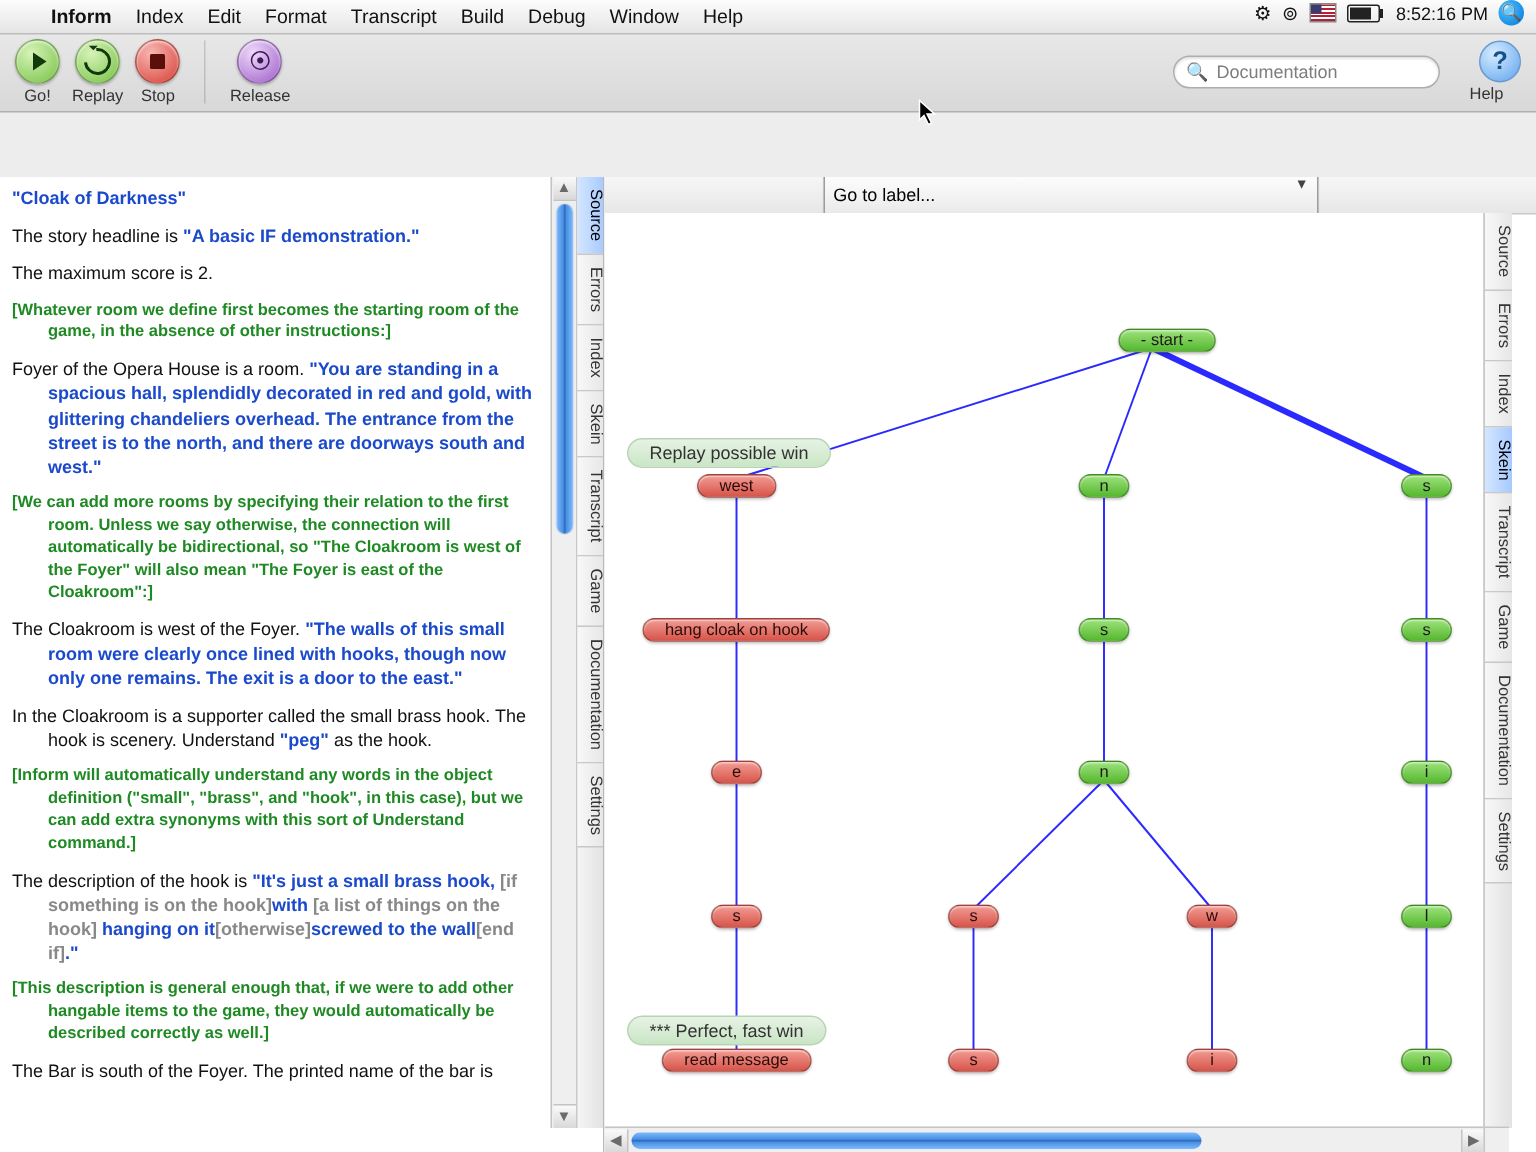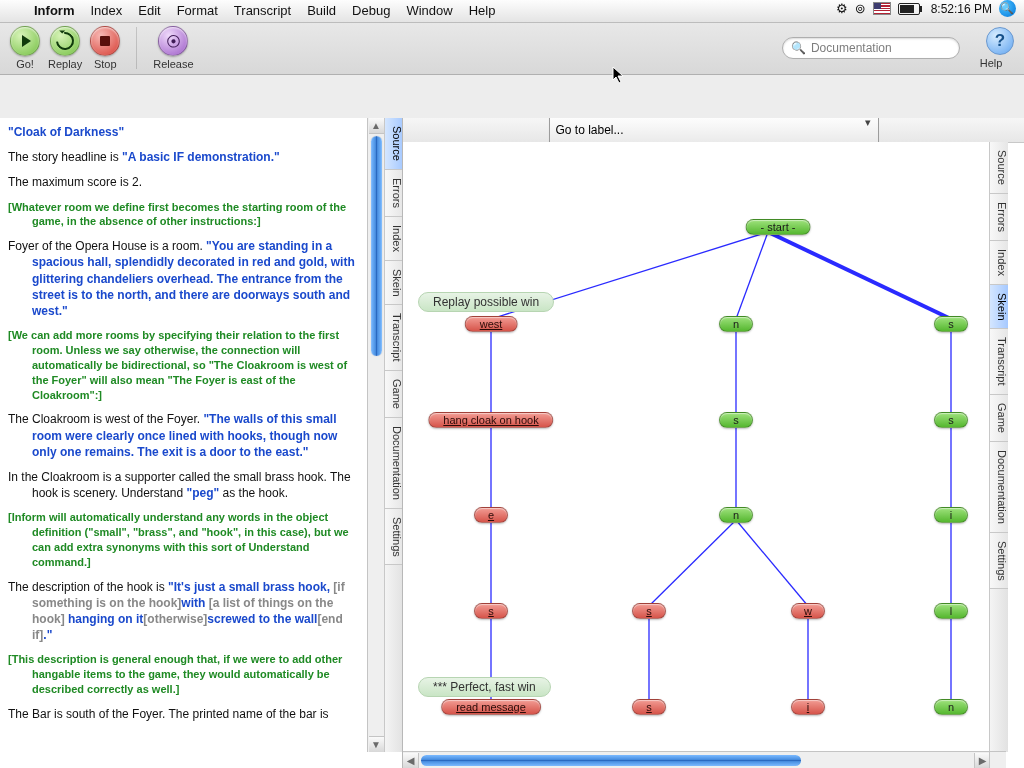--- a/index.html
+++ b/index.html
@@ -283,21 +283,21 @@
   transform:translate(-50%,-50%);
   border-radius:9px;
   padding:1px 14px;
   font-size:11px; color:#1a1a1a;
   text-align:center;
   white-space:nowrap;
   border:1px solid rgba(0,0,0,.25);
   box-shadow: inset 0 1px 1px rgba(255,255,255,.5), 0 1px 2px rgba(0,0,0,.25);
 }
 .node.green{ background:linear-gradient(#9ee27c,#55b72f); }
-.node.red  { background:linear-gradient(#f29c94,#d6544a); color:#2b0b08;text-decoration:underline;}
+.node.red  { background:linear-gradient(#f29c94,#d6544a); color:#2b0b08;}
 .node.small{ padding:1px 10px; min-width:12px;}
 
 .link{ stroke:#2a2aff; stroke-width:1.3; fill:none; }
 .link.thick{ stroke-width:4; }
 
 .skein svg{ position:absolute; top:0; left:0; }
 
 .cursor{
   position:absolute; width:14px; height:20px; pointer-events:none;
   z-index:60;

